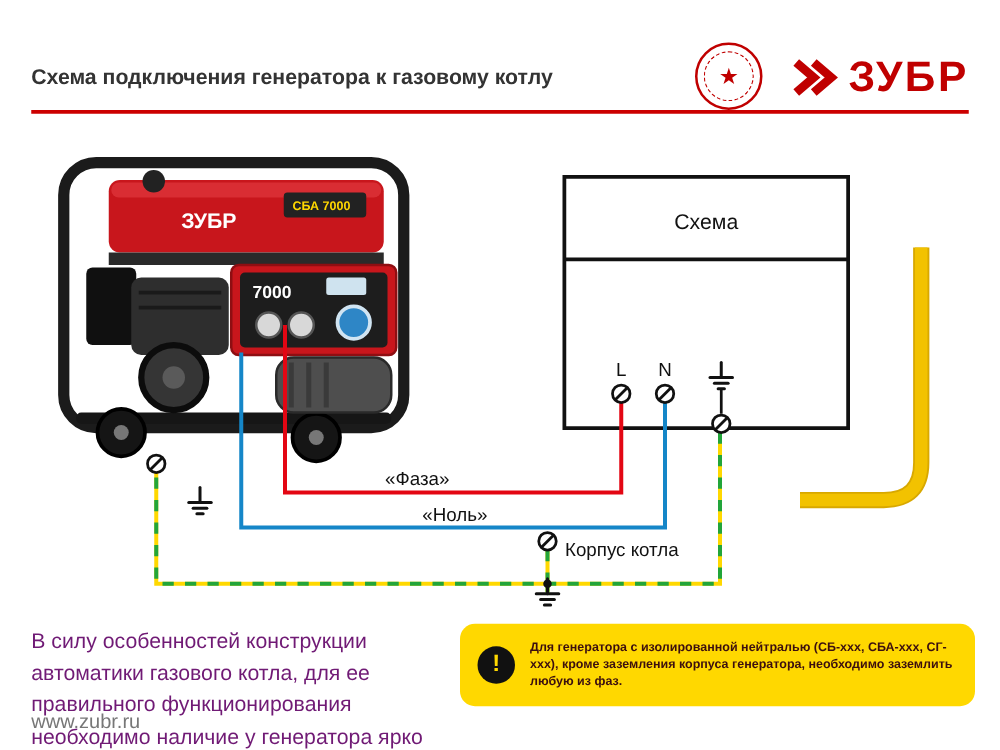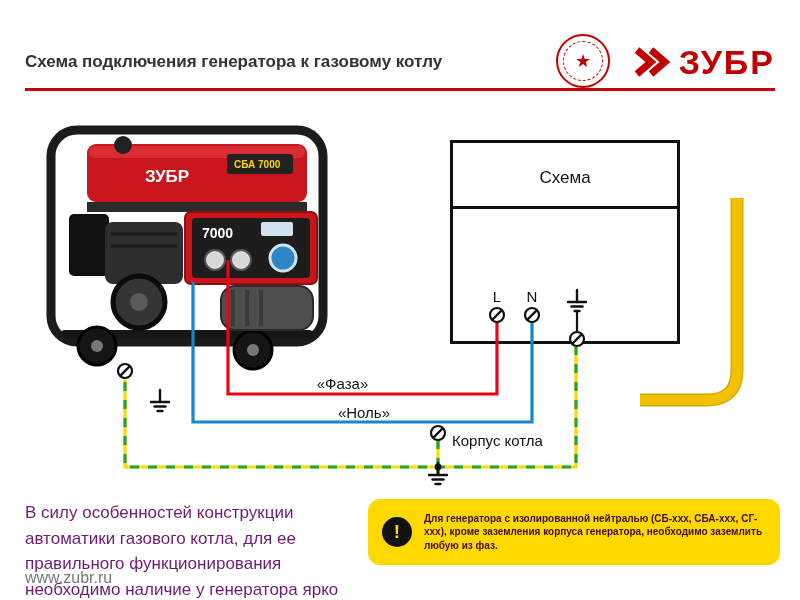--- a/index.html
+++ b/index.html
@@ -18,21 +18,21 @@
   
   .boiler{position:absolute;left:450px;top:128px;width:230px;height:204px;box-sizing:border-box;
           border:3px solid #111;background:#fff;}
   .boiler-divider{position:absolute;left:452px;top:194px;width:226px;height:3px;background:#111;}
   .boiler-label{position:absolute;left:450px;top:156px;width:230px;text-align:center;
           font-size:17px;color:#111;}
 
   .diag-label{position:absolute;font-size:15px;color:#111;white-space:nowrap;}
   .t-l{left:489px;top:276px;width:16px;text-align:center;}
   .t-n{left:524px;top:276px;width:16px;text-align:center;}
-  .lbl-phase{left:295px;top:363px;width:95px;text-align:center;}
+  .lbl-phase{left:308px;top:363px;width:95px;text-align:left;}
   .lbl-neutral{left:295px;top:392px;width:95px;text-align:right;}
   .lbl-body{left:452px;top:420px;}
   .lbl-pipe{left:626px;top:400px;width:118px;text-align:center;white-space:normal;}
 
   .overlay{position:absolute;left:0;top:0;pointer-events:none;}
   .gensvg{position:absolute;left:35px;top:106px;}
 
   
   .note{position:absolute;left:25px;top:488px;width:340px;font-size:17px;color:#701a75;line-height:1.5;}
   .warnbox{position:absolute;left:368px;top:487px;width:412px;height:66px;box-sizing:border-box;

